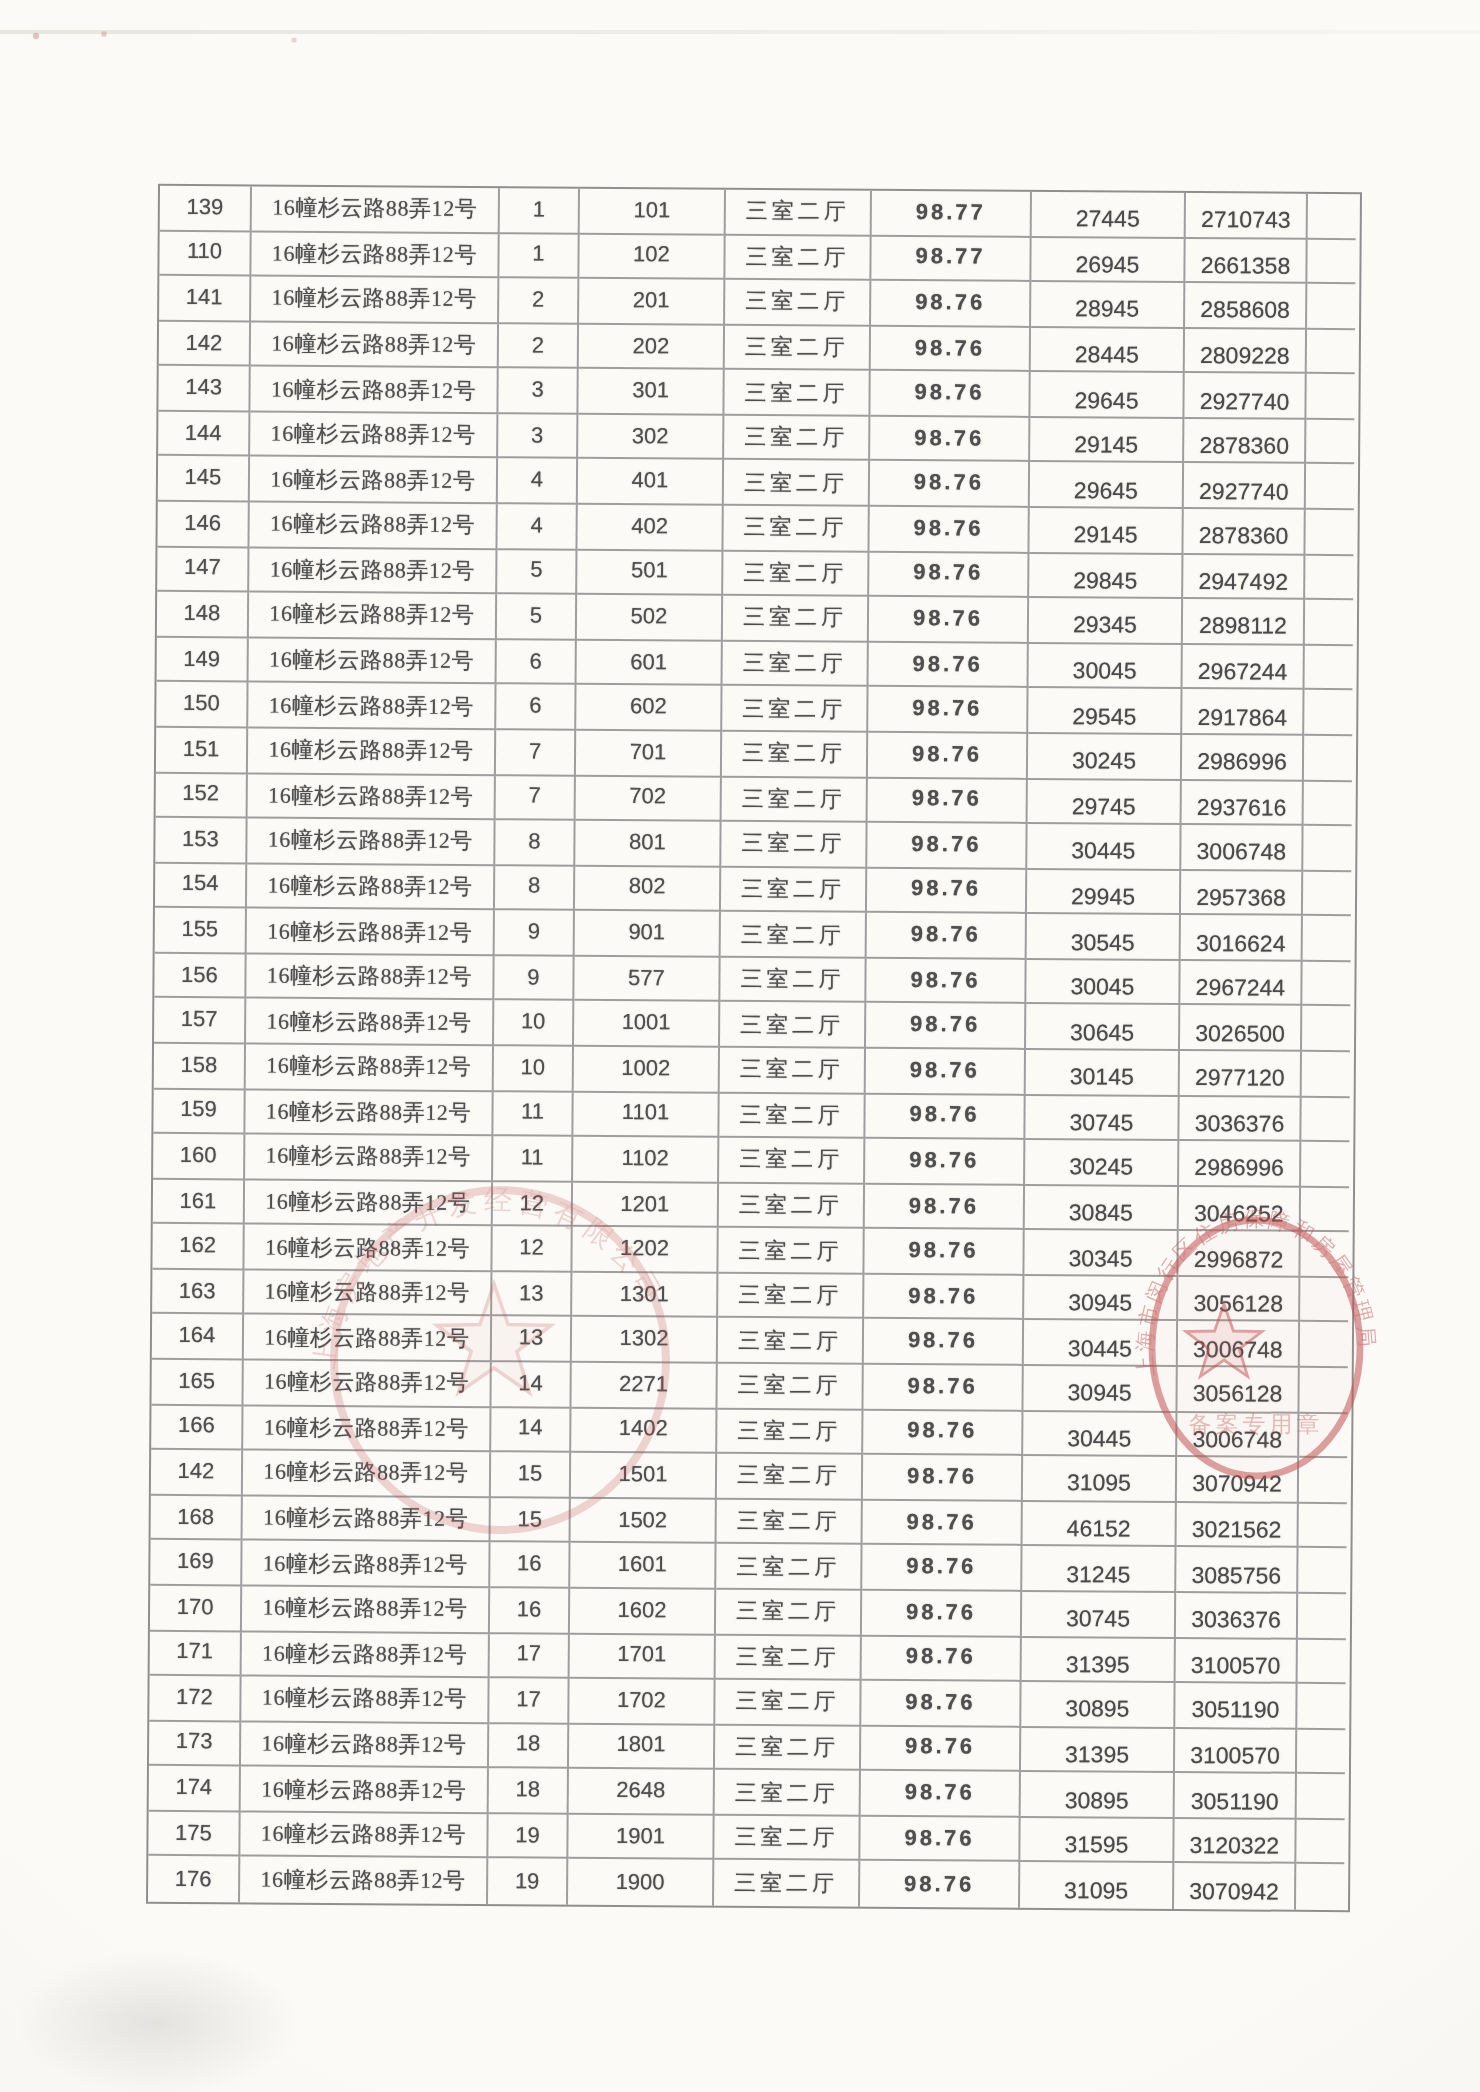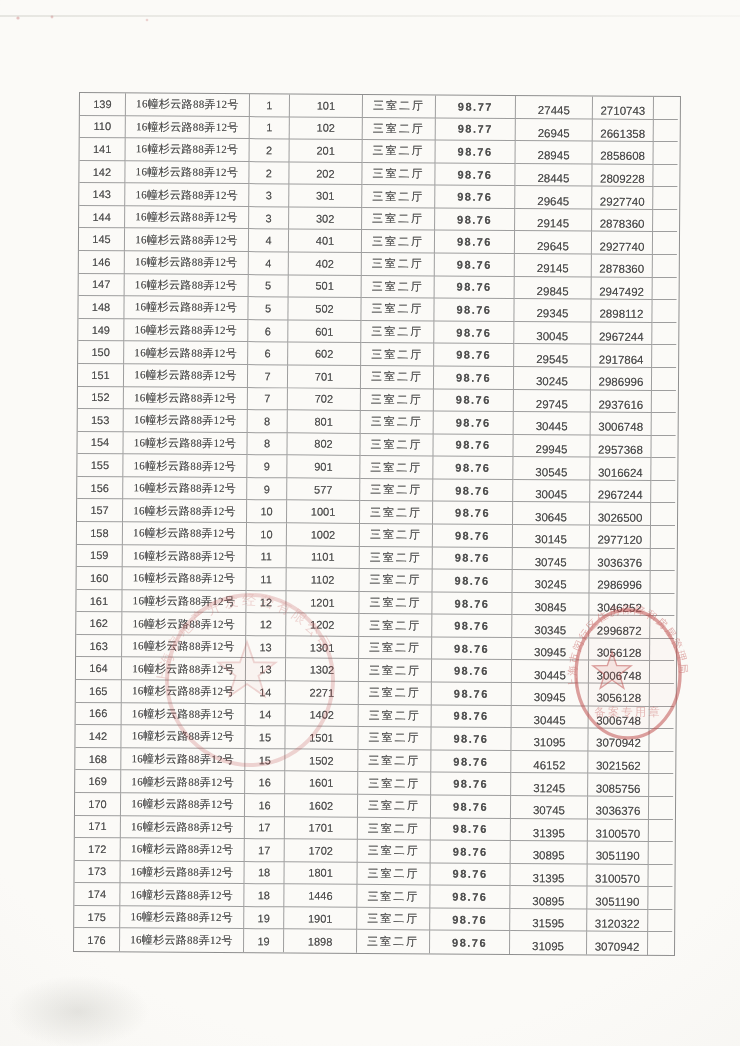--- a/index.html
+++ b/index.html
@@ -432,21 +432,21 @@
         <div class="cell c5">三室二厅</div>
         <div class="cell c6">98.76</div>
         <div class="cell c7">31395</div>
         <div class="cell c8">3100570</div>
         <div class="cell c9"></div>
       </div>
       <div class="t-row">
         <div class="cell c1">174</div>
         <div class="cell c2">16幢杉云路88弄12号</div>
         <div class="cell c3">18</div>
-        <div class="cell c4">1446</div>
+        <div class="cell c4">2648</div>
         <div class="cell c5">三室二厅</div>
         <div class="cell c6">98.76</div>
         <div class="cell c7">30895</div>
         <div class="cell c8">3051190</div>
         <div class="cell c9"></div>
       </div>
       <div class="t-row">
         <div class="cell c1">175</div>
         <div class="cell c2">16幢杉云路88弄12号</div>
         <div class="cell c3">19</div>
@@ -454,21 +454,21 @@
         <div class="cell c5">三室二厅</div>
         <div class="cell c6">98.76</div>
         <div class="cell c7">31595</div>
         <div class="cell c8">3120322</div>
         <div class="cell c9"></div>
       </div>
       <div class="t-row">
         <div class="cell c1">176</div>
         <div class="cell c2">16幢杉云路88弄12号</div>
         <div class="cell c3">19</div>
-        <div class="cell c4">1898</div>
+        <div class="cell c4">1900</div>
         <div class="cell c5">三室二厅</div>
         <div class="cell c6">98.76</div>
         <div class="cell c7">31095</div>
         <div class="cell c8">3070942</div>
         <div class="cell c9"></div>
       </div>
     </div>
 
   <svg class="seal-layer" width="740" height="1046" viewBox="0 0 740 1046">
     <defs>

